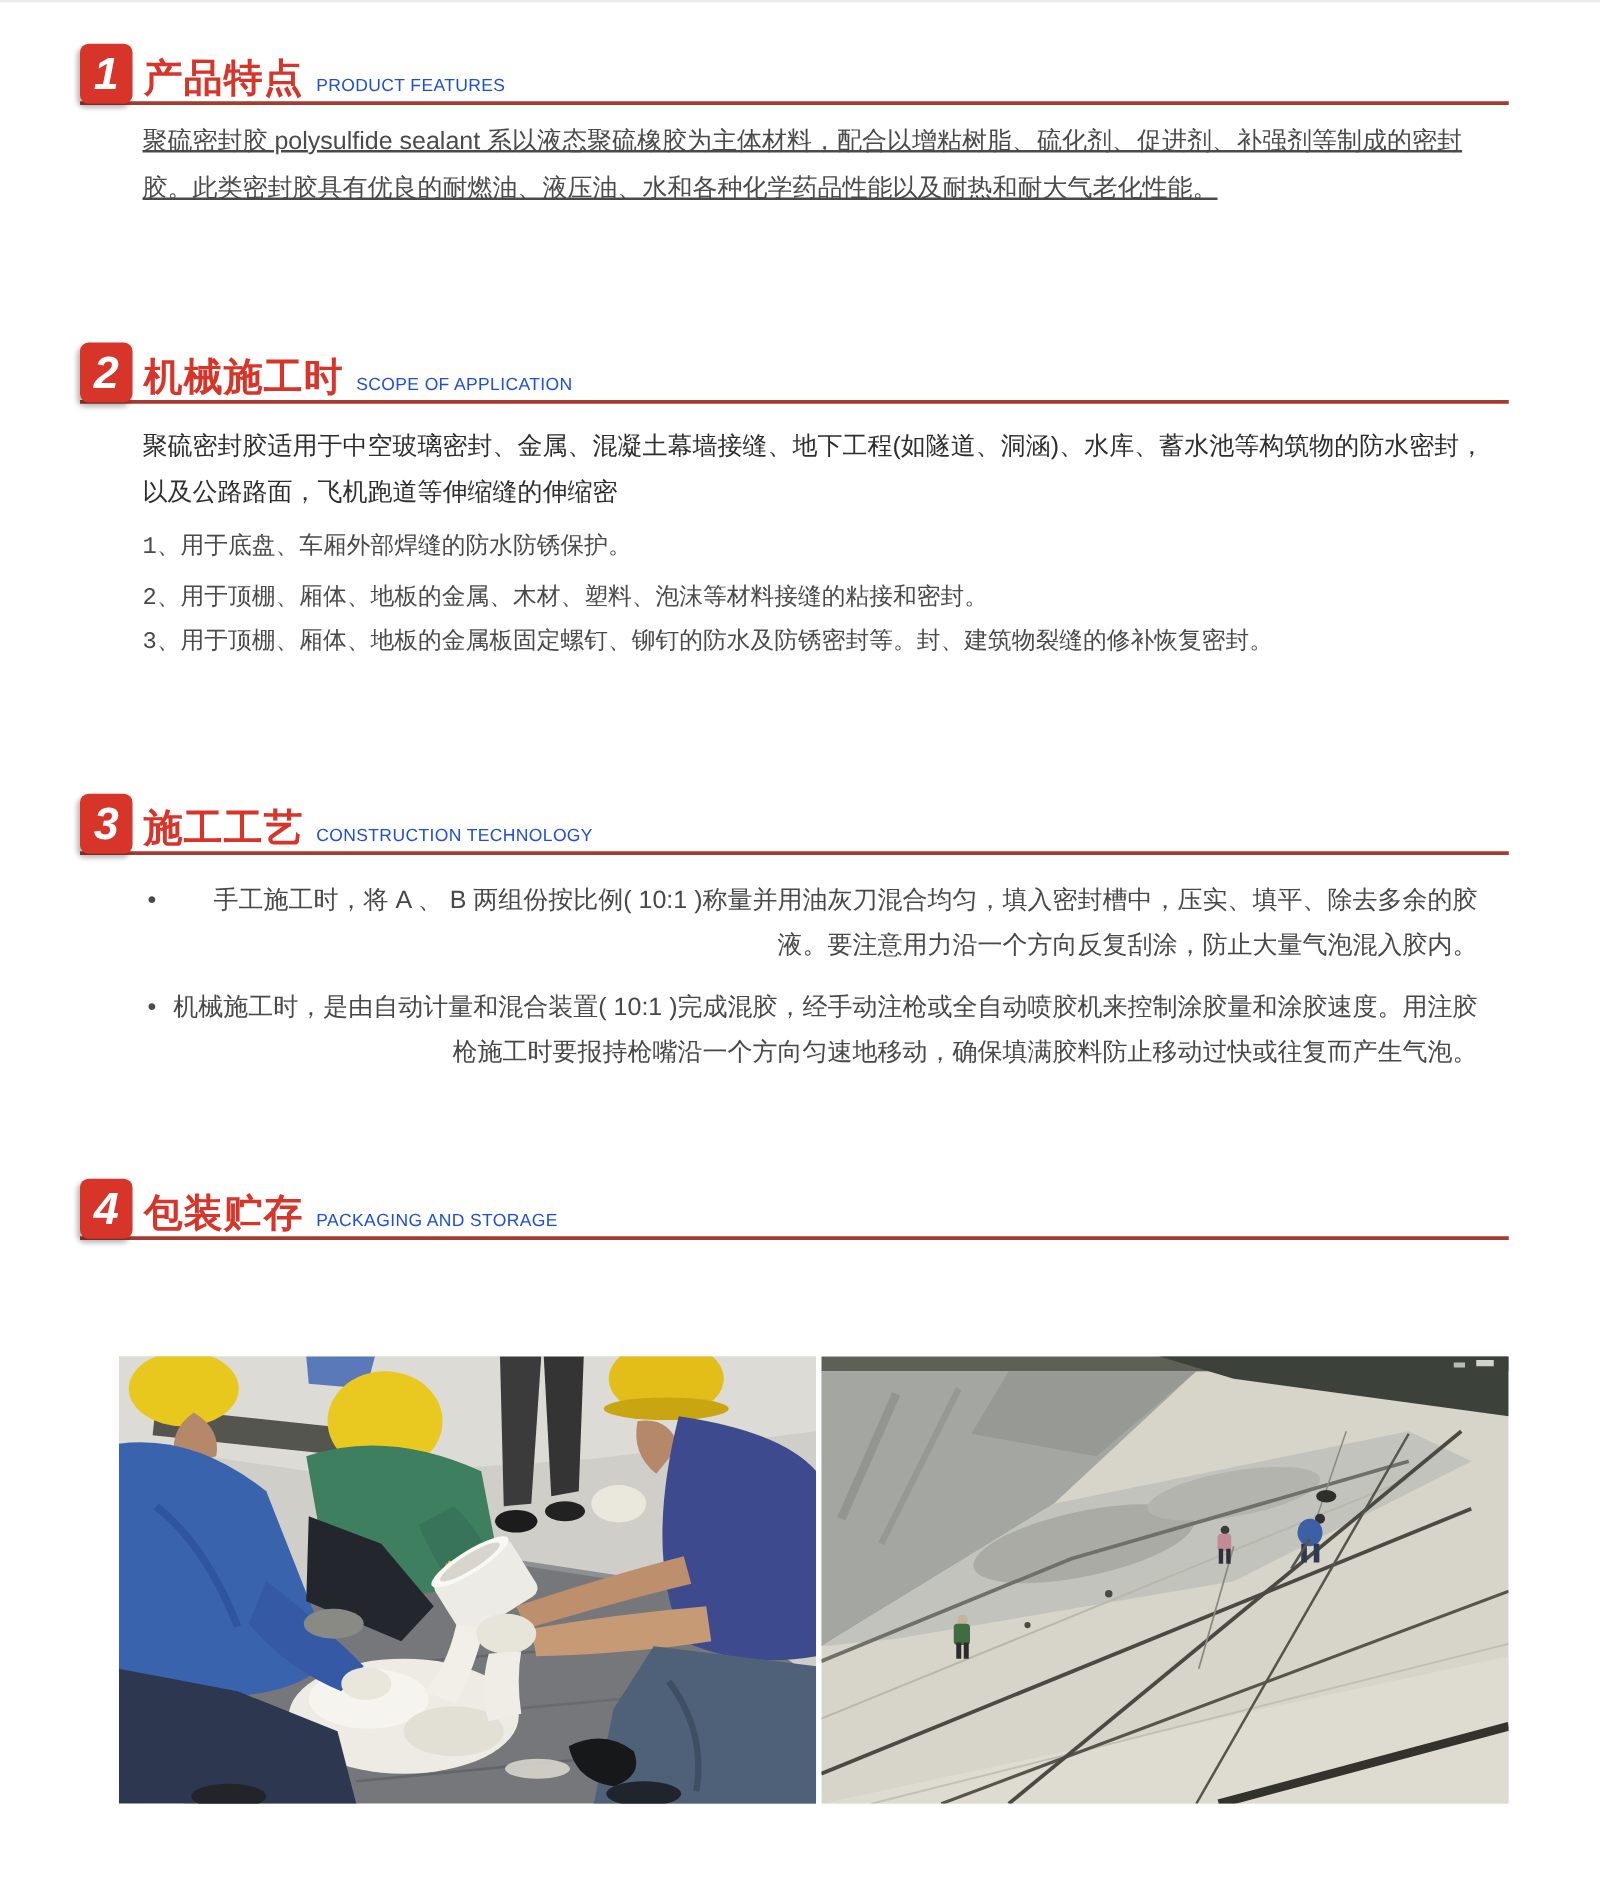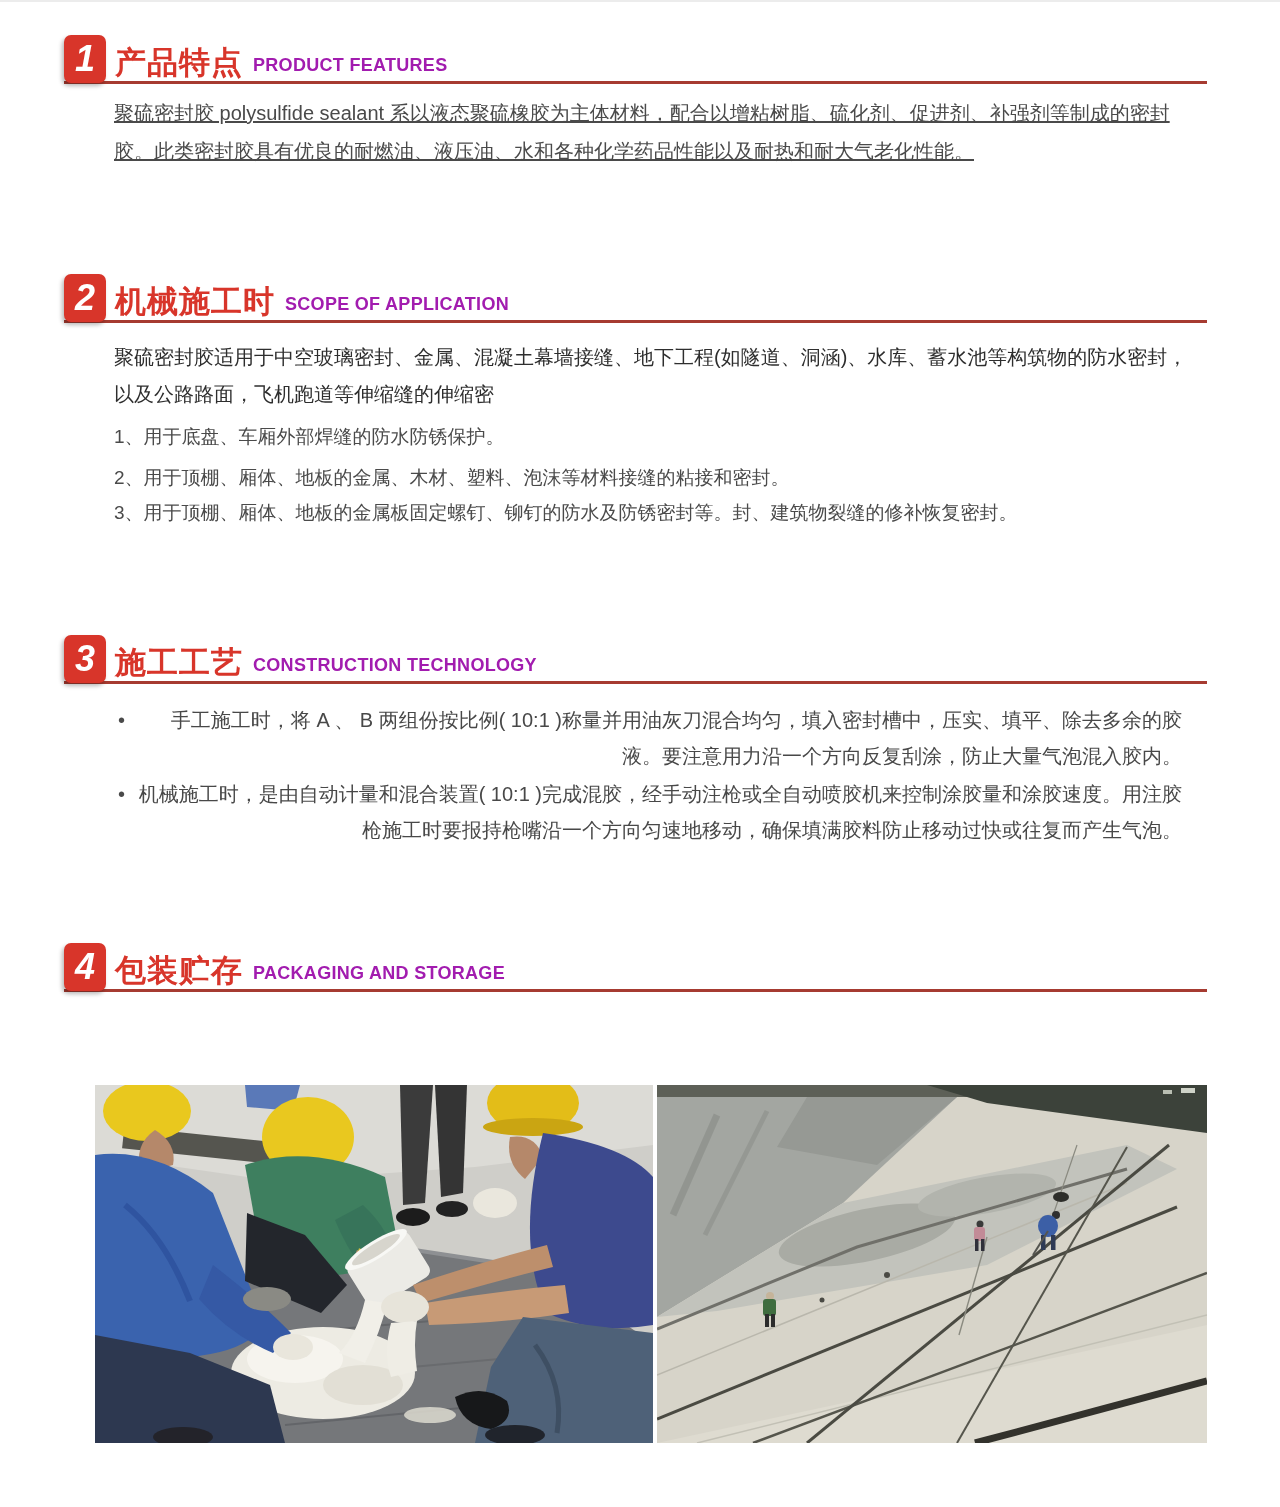--- a/index.html
+++ b/index.html
@@ -40,23 +40,23 @@
   .title-zh {
     font-size:31px;
     font-weight:bold;
     color:#d8352a;
     margin:0 0 1px 9px;
     line-height:1.05;
     letter-spacing:1px;
     white-space:nowrap;
   }
   .title-en {
-    font-size:18px;
-    font-weight:bold;
-    color:#a21caf;
+    font-size:14px;
+    font-weight:normal;
+    color:#1d4ed8;
     margin:0 0 5px 10px;
     letter-spacing:0.3px;
     white-space:nowrap;
   }
 
   .para {
     margin:10px 0 0 50px;
     width:1072px;
     font-size:20px;
     line-height:38px;
@@ -64,38 +64,38 @@
     text-decoration:underline;
   }
   .lead {
     margin:16px 0 0 50px;
     width:1078px;
     font-size:20px;
     line-height:37px;
     color:#2e2e2e;
     font-weight:normal;
   }
-  .app-list { margin:10px 0 0 50px; width:1078px; }
+  .app-list { margin:10px 0 0 50px; width:1078px;font-family:Liberation Mono, monospace; }
   .app-item {
     font-size:19px;
     line-height:28px;
     color:#4a4a4a;
   }
   .app-item + .app-item { margin-top:7px; }
   .app-item:nth-child(2) { margin-top:13px; }
 
   .bullets { margin:18px 0 0 54px; width:1064px;text-align:right; }
   .bullet-item {
     position:relative;
     padding-left:18px;
     font-size:20px;
     line-height:36px;
     color:#484848;
   }
-  .bullet-item + .bullet-item { margin-top:2px; }
+  .bullet-item + .bullet-item { margin-top:14px; }
   .bullet-item::before {
     content:"\2022";
     position:absolute;
     left:0; top:0;
     color:#4a4a4a;
   }
 
   .storage-para {
     margin:30px 0 0 50px;
     font-size:20px;

